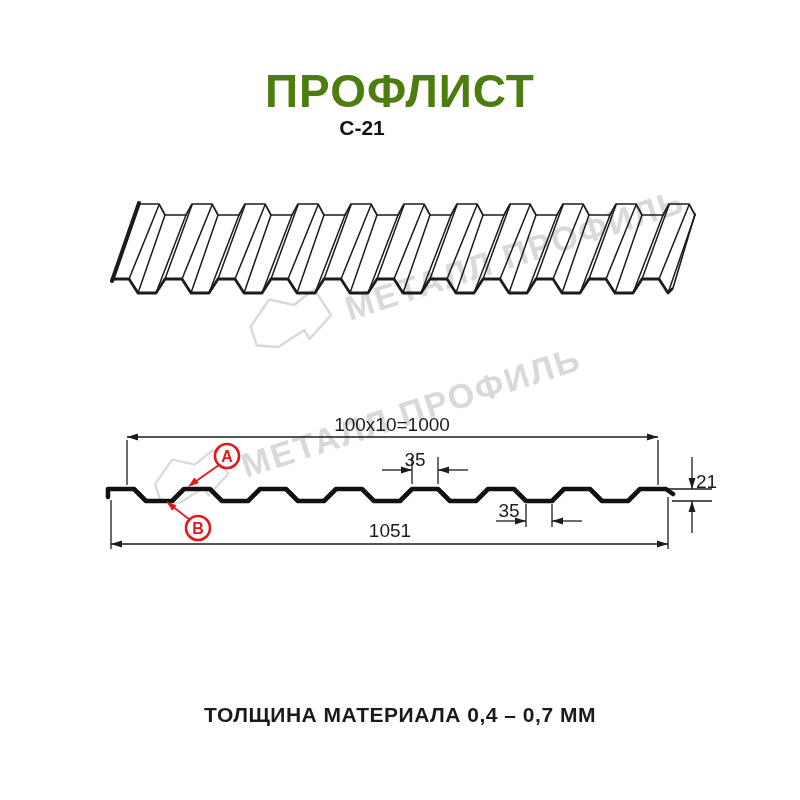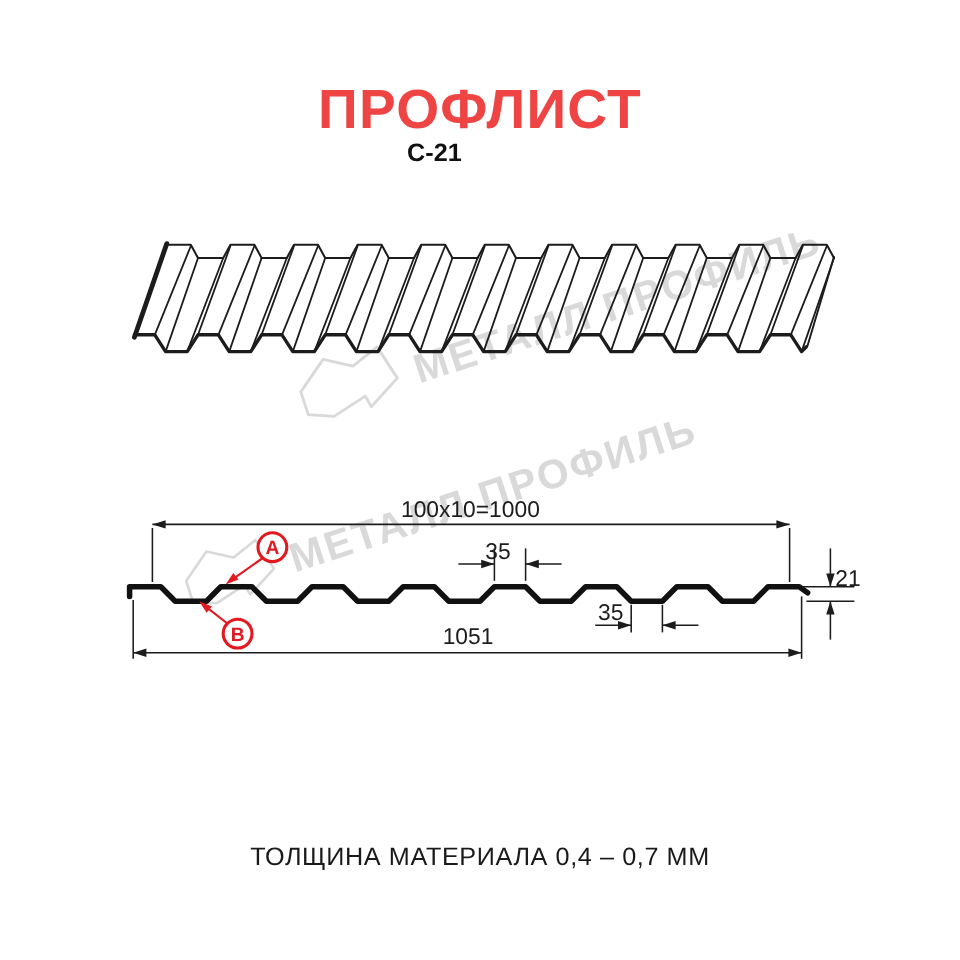--- a/index.html
+++ b/index.html
@@ -2,29 +2,29 @@
 <html><head>
 <meta charset="utf-8">
 <style>
   html,body{margin:0;padding:0;}
   body{
     width:800px;height:800px;position:relative;background:#ffffff;
     font-family:"Liberation Sans", sans-serif;color:#1c1c1c;overflow:hidden;
   }
   .page-title{
     position:absolute;left:0;top:64px;width:800px;text-align:center;
-    font-size:46px;font-weight:800;letter-spacing:1px;color:#ef4444;
+    font-size:46px;font-weight:800;letter-spacing:1px;color:#4d7c0f;
   }
   .page-subtitle{
     position:absolute;left:0;top:116px;width:724px;text-align:center;
     font-size:21px;font-weight:600;color:#111;
   }
   .footer-note{
     position:absolute;left:0;top:703px;width:800px;text-align:center;
-    font-size:21px;font-weight:400;letter-spacing:0.5px;color:#1a1a1a;
+    font-size:21px;font-weight:700;letter-spacing:0.5px;color:#1a1a1a;
   }
   .watermark{
     position:absolute;display:flex;align-items:flex-end;gap:12px;
     transform-origin:left bottom;pointer-events:none;z-index:1;
   }
   .watermark .wm-text{
     font-size:34px;font-weight:700;letter-spacing:2px;white-space:nowrap;
     line-height:1;padding-bottom:6px;
   }
   .wm-1{left:258px;top:300px;height:62px;transform:rotate(-18deg);}

